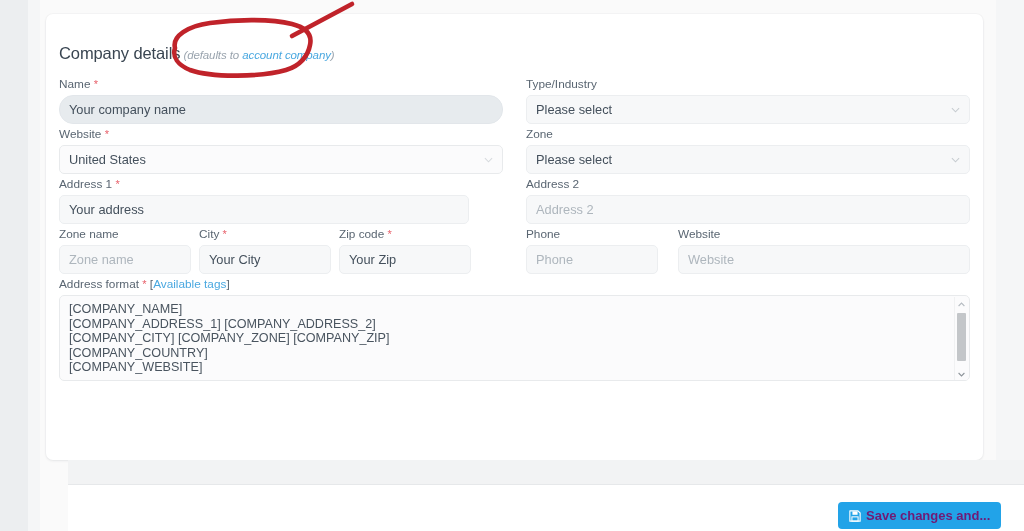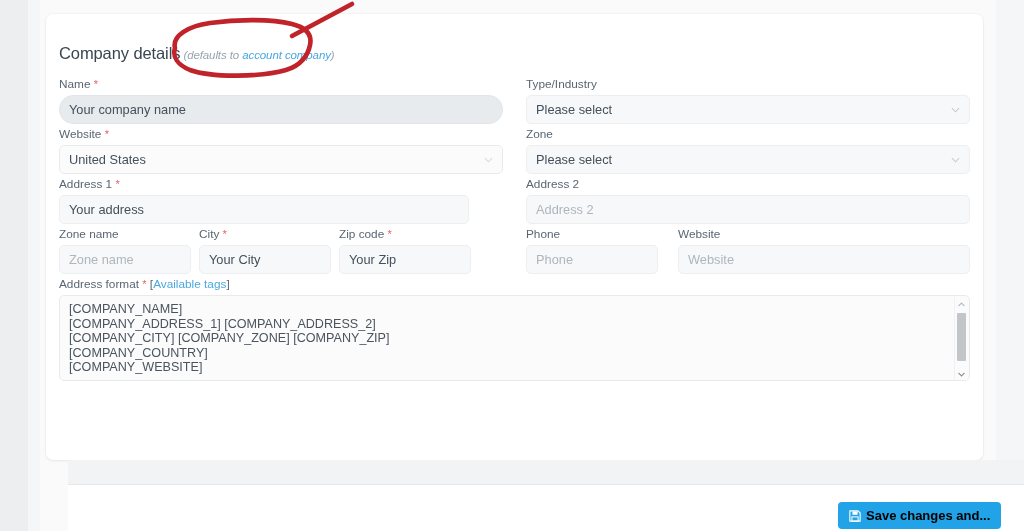--- a/index.html
+++ b/index.html
@@ -232,21 +232,21 @@
 
   .save-btn {
     position: absolute;
     left: 838px;
     top: 502px;
     height: 27px;
     padding: 0 11px;
     background: #22a3e8;
     border: none;
     border-radius: 4px;
-    color: #000000;
+    color: #701a75;
     font-size: 13px;
     font-weight: bold;
     font-family: "Liberation Sans", sans-serif;
     display: flex;
     align-items: center;
     gap: 5px;
     cursor: pointer;
     white-space: nowrap;
   }
   .save-btn .disk svg { display: block; }

